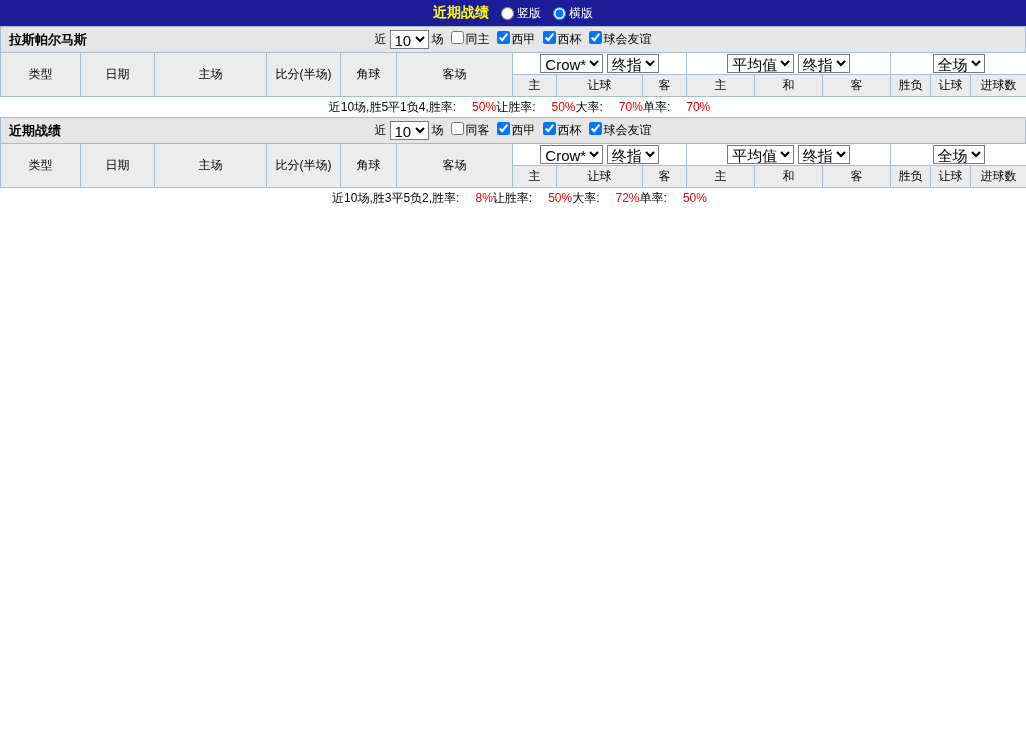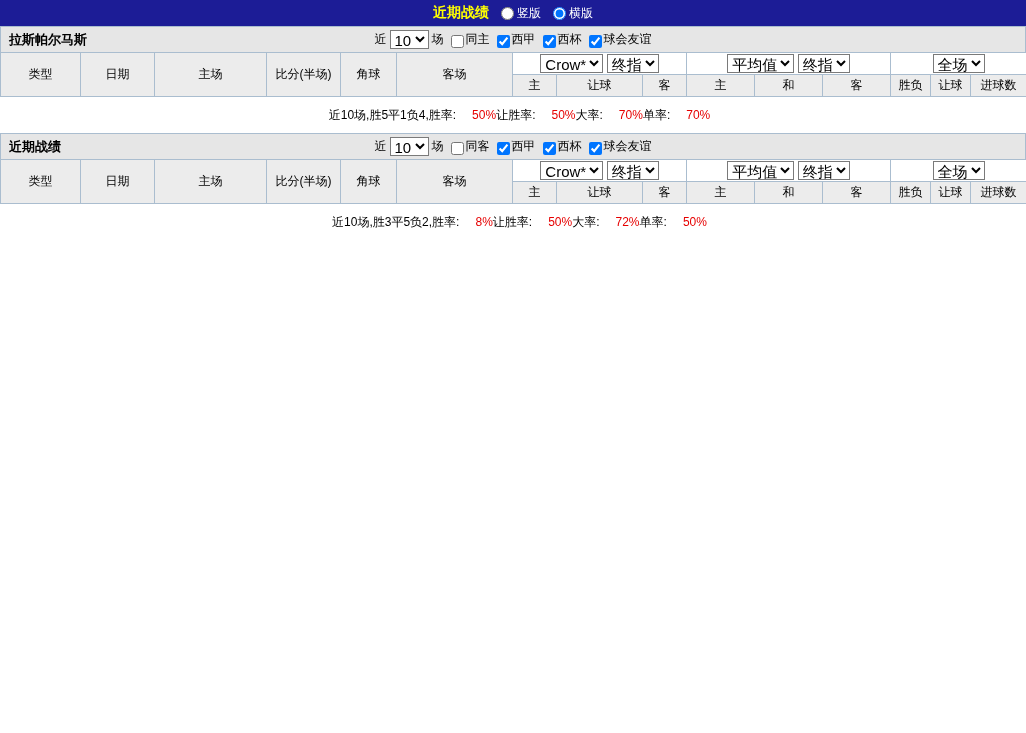--- a/index.html
+++ b/index.html
@@ -22,37 +22,37 @@
   .tb-radio input { margin:0; }
   
   .section-band {
     position:relative; height:26px;
     background:var(--band_bg,#e6e6e6);
     border:1px solid var(--border,#aabdcf); border-bottom:none;
     display:flex; align-items:center;
   }
   .team-name { position:absolute; left:8px; font-weight:bold; font-size:13px; }
   .filters { margin:0 auto; display:flex; align-items:center; gap:3px; }
-  .filters .cb { display:inline-flex; align-items:flex-end; gap:1px; cursor:pointer; }
+  .filters .cb { display:inline-flex; align-items:flex-start; gap:1px; cursor:pointer; }
   .filters input[type=checkbox] { margin:0 1px 0 4px; }
   select { font-size:15px; height:19px; background:#fff; border:1px solid #7a7a7a; }
   
   table.results { width:1026px; border-collapse:collapse; table-layout:fixed; }
   .results th, .results td {
     border:1px solid var(--border,#aabdcf);
     text-align:center; vertical-align:middle;
     padding:0 2px; overflow:hidden; white-space:nowrap;
     height:26px;
   }
   .results thead th { background:var(--header_bg,#ececec); font-weight:normal; height:22px; }
   .results thead td.dd { background:#fff; height:22px; }
   .results thead td.dd select { margin:0 0; }
   
   .summary {
-    height:36px; display:flex; align-items:center; justify-content:center;
+    height:20px; display:flex; align-items:center; justify-content:center;
     background:#fff;
     margin-left:13px;
   }
   .summary .red { color:var(--win_red,#e60000);padding-left:16px; }
 </style>
 </head>
 <body>
 
 <div class="topbar">
   <span class="tb-title">近期战绩</span>

